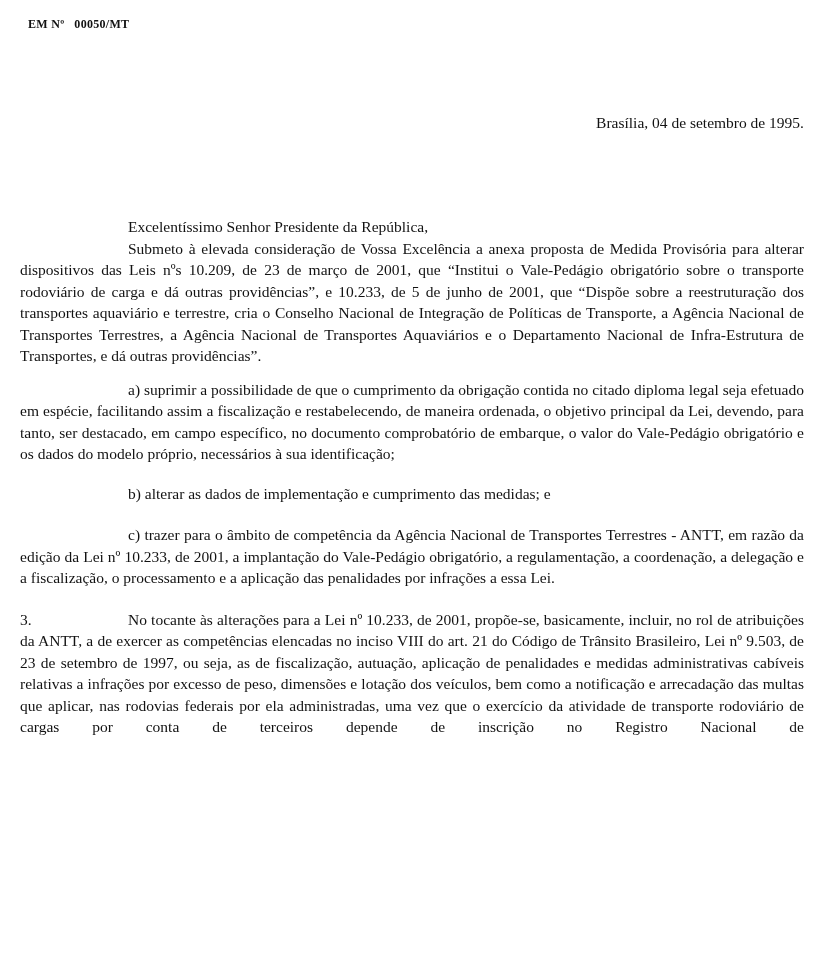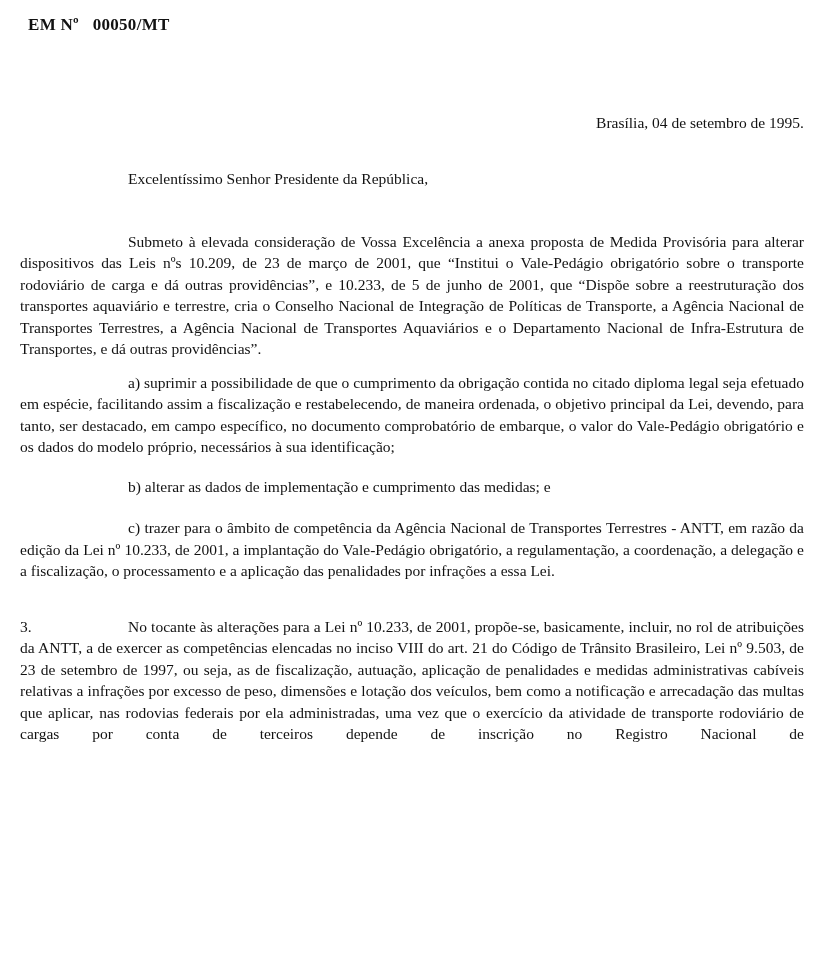--- a/index.html
+++ b/index.html
@@ -19,21 +19,21 @@
   }
   .page {
     box-sizing: border-box;
     width: 826px;
     height: 969px;
     padding: 14px 22px 10px 20px;
     background: #ffffff;
   }
   .doc-ref {
     font-weight: bold;
-    font-size: 17px;
+    font-size: 12px;
     letter-spacing: 0.3px;
     margin-left: 8px;
     white-space: pre;
   }
   .dateline {
     text-align: right;
     margin-top: 76px;
   }
   p {
     margin: 0;
@@ -44,29 +44,29 @@
   }
   .indent {
     text-indent: 108px;
   }
   .num {
     display: inline-block;
     width: 108px;
     text-indent: 0;
   }
   .salutation {
-    margin-top: 35px;
+    margin-top: 83px;
     text-align: left;
   }
-  .p1 { margin-top: 41px; }
+  .p1 { }
   .p2 { margin-top: 24px; }
   .pa { margin-top: 12px; }
   .pb { margin-top: 18px; }
   .pc { margin-top: 20px; }
-  .p3 { margin-top: 34px; }
+  .p3 { margin-top: 20px; }
   .justify-last {
     text-align-last: justify;
   }
 </style>
 </head>
 <body>
 
 <div class="page">
 
   <div class="doc-ref">EM Nº   00050/MT</div>

